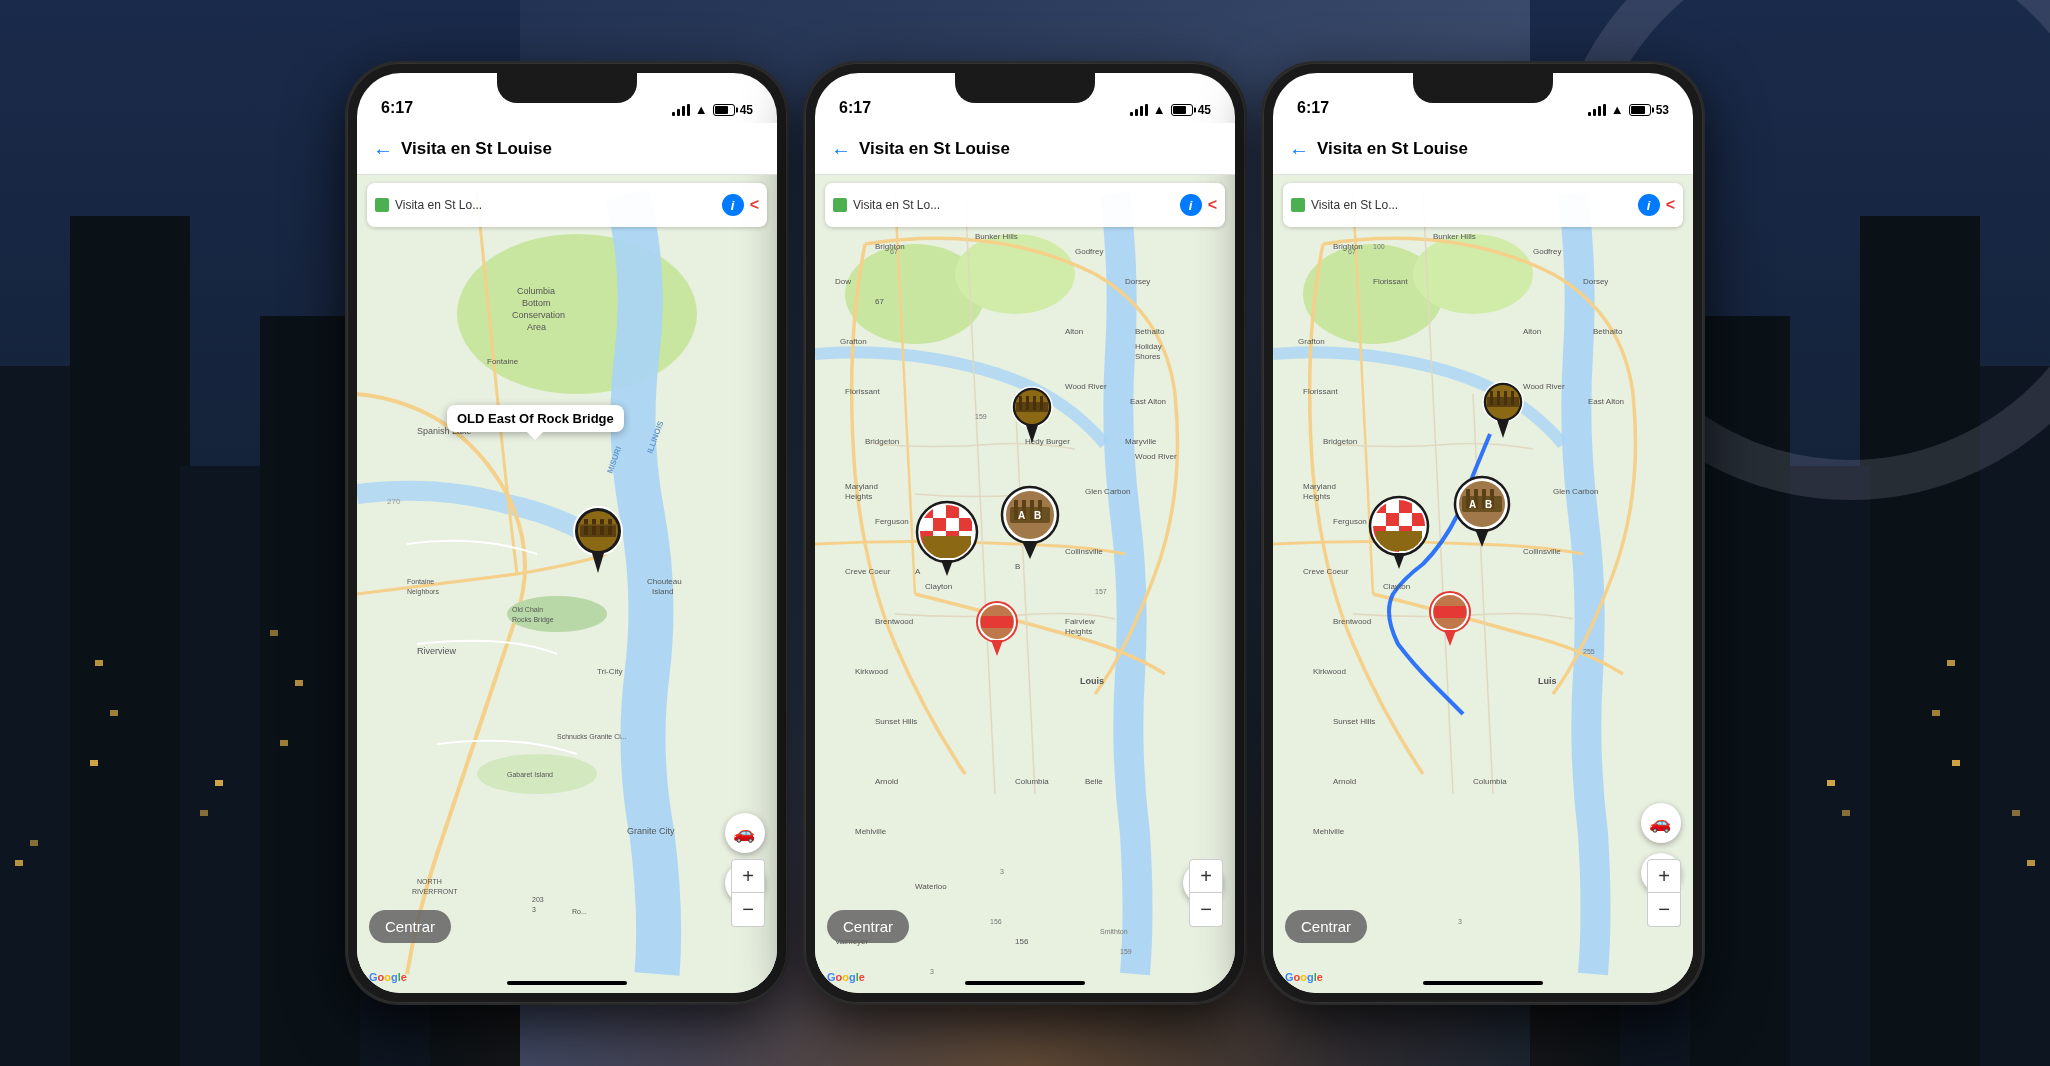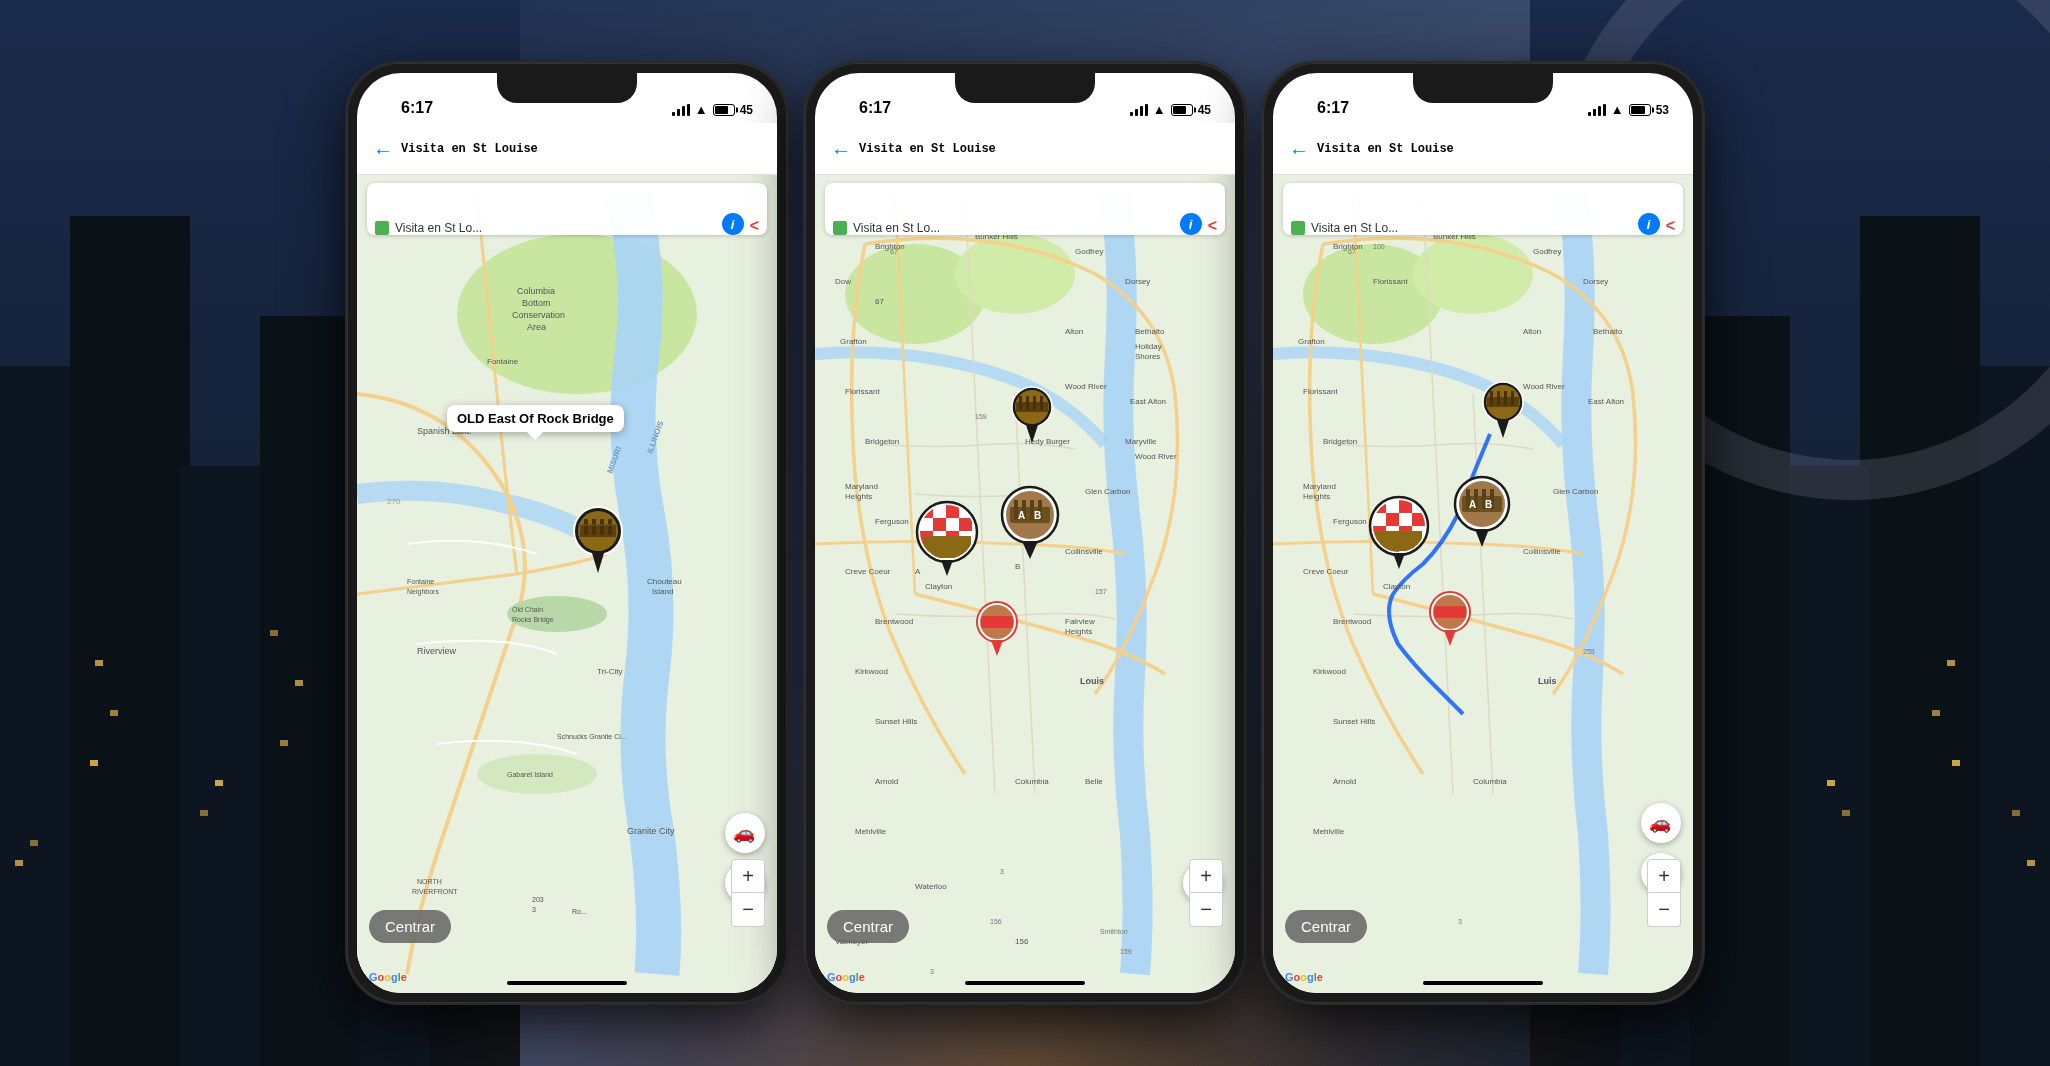--- a/index.html
+++ b/index.html
@@ -77,21 +77,20 @@
       justify-content: space-between;
       padding: 0 24px 6px;
       z-index: 50;
       font-size: 15px;
       font-weight: 600;
       color: #000;
     }
     .status-time {
       font-size: 16px;
       font-weight: 600;
-      margin-left: 20px;
     }
     .status-icons {
       display: flex;
       align-items: center;
       gap: 5px;
       font-size: 12px;
     }
     .signal-bars {
       display: flex;
       align-items: flex-end;
@@ -143,46 +142,45 @@
       background: #fff;
       border-bottom: 1px solid #e0e0e0;
       z-index: 50;
     }
     .nav-back {
       color: #007AFF;
       font-size: 22px;
       margin-right: 8px;
     }
     .nav-title {
-      font-size: 12px;
+      font-size: 17px;
       font-weight: 600;
       color: #000;
-      font-family: Liberation Mono, monospace;
     }
 
     
     .map-area {
       position: absolute;
       top: 102px;
       left: 0; right: 0; bottom: 0;
       background: #e8f0e0;
       overflow: hidden;
     }
 
     
     .map-toolbar {
       position: absolute;
       top: 8px;
       left: 10px;
       right: 10px;
-      height: 52px;
+      height: 44px;
       background: rgba(255,255,255,0.95);
       border-radius: 8px;
       display: flex;
-      align-items: flex-end;
+      align-items: center;
       padding: 0 8px;
       gap: 6px;
       box-shadow: 0 1px 4px rgba(0,0,0,0.2);
       z-index: 20;
       font-size: 13px;
     }
     .map-toolbar-color {
       width: 14px;
       height: 14px;
       background: #4caf50;

